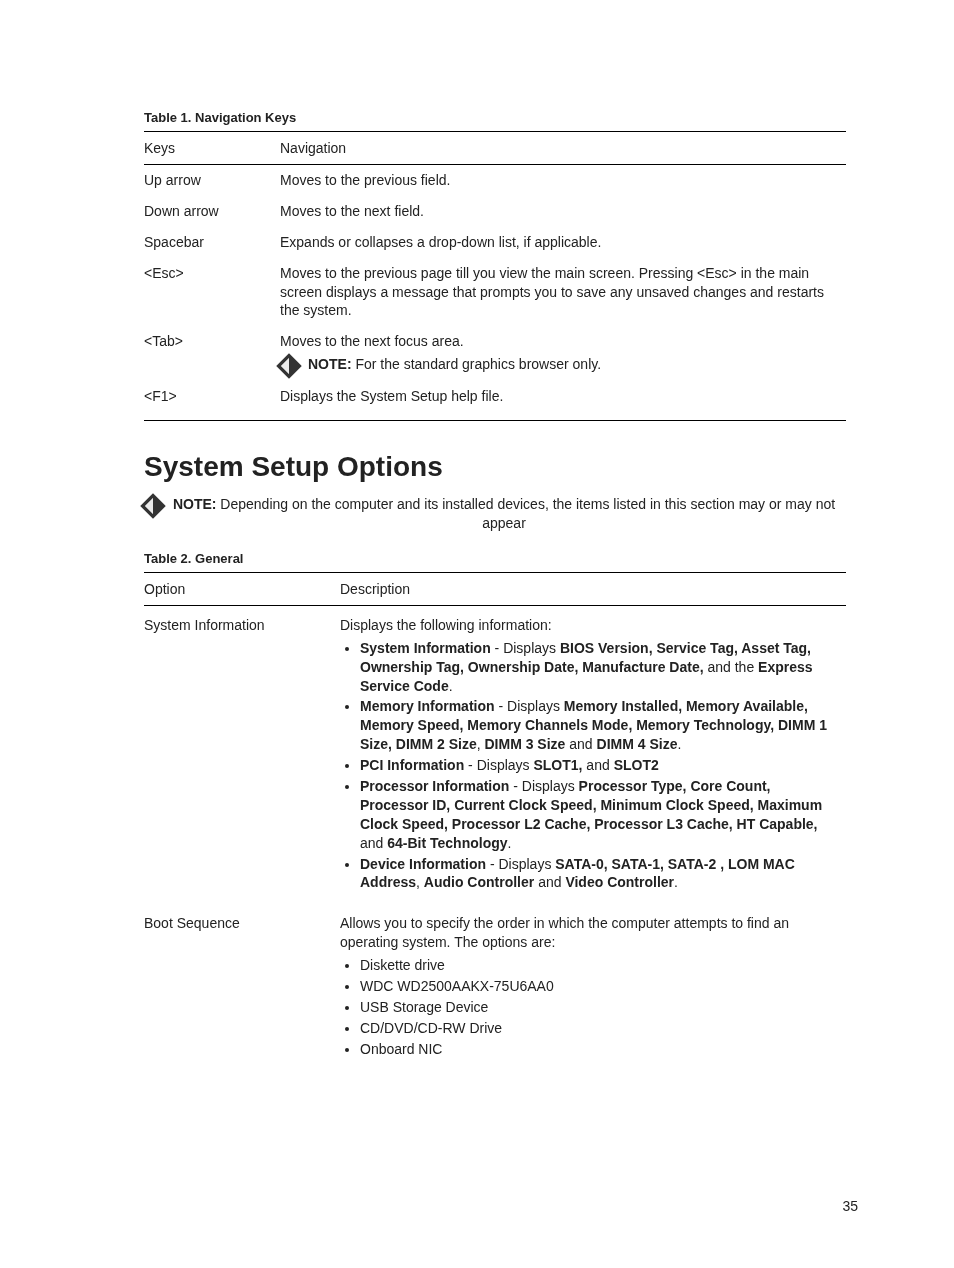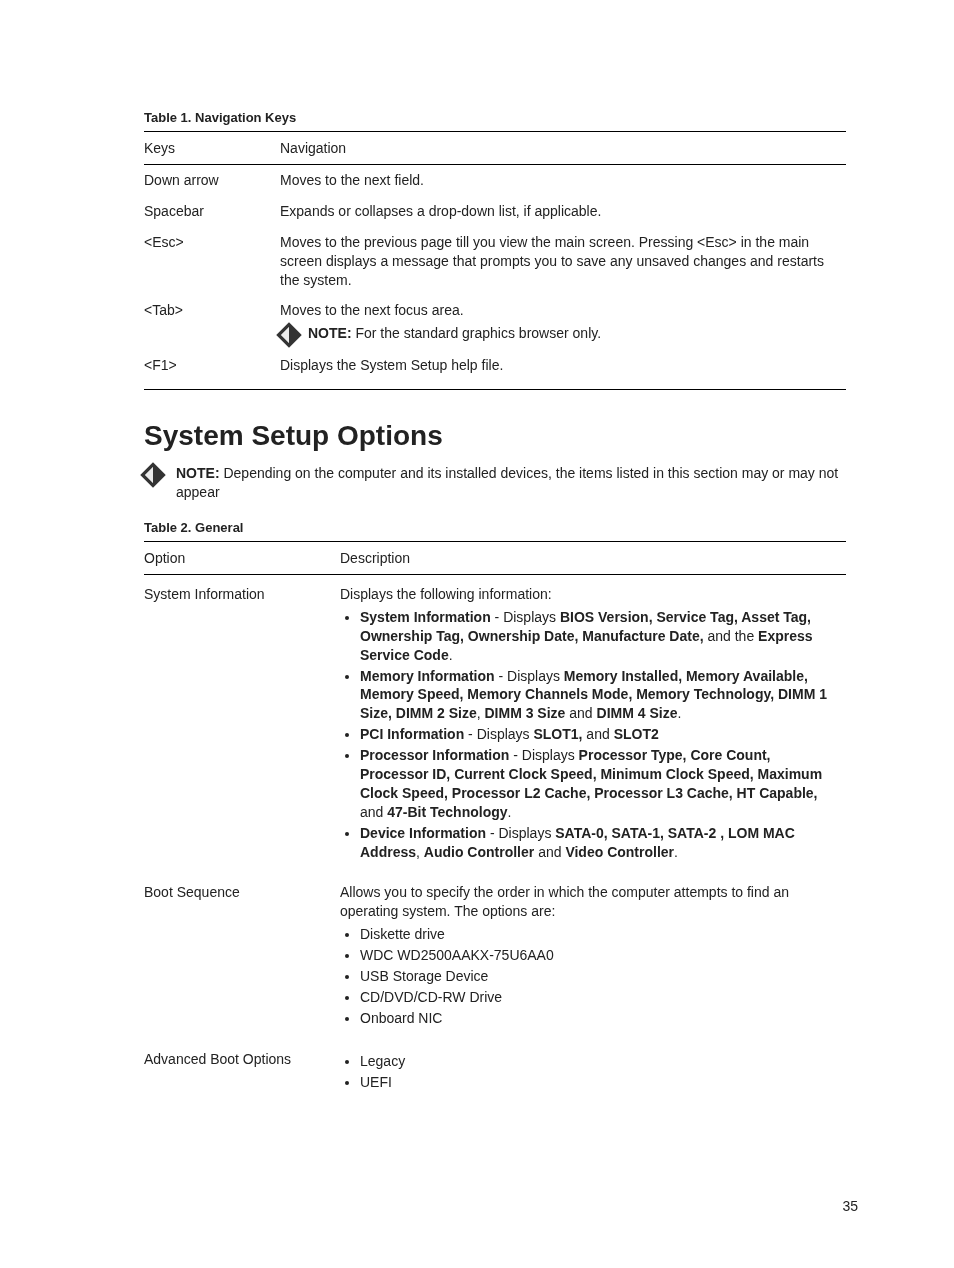--- a/index.html
+++ b/index.html
@@ -67,23 +67,23 @@
     clip-path: polygon(0 0, 100% 100%, 0 100%);
     opacity: 0.9;
   }
   h2.section {
     font-size: 28px;
     font-weight: 700;
     margin: 30px 0 12px 0;
   }
   .note-block {
     display: flex;
-    gap: 14px;
     align-items: flex-start;
     margin-bottom: 18px;
+    text-align: center;
   }
   .note-block .text { font-size: 14px; line-height: 1.35; }
   ul.tight {
     margin: 4px 0 0 0;
     padding-left: 20px;
   }
   ul.tight li {
     margin: 2px 0;
     line-height: 1.35;
   }
@@ -104,20 +104,24 @@
 
   <div class="table-caption">Table 1. Navigation Keys</div>
   <table>
     <thead>
       <tr>
         <th class="col-key">Keys</th>
         <th>Navigation</th>
       </tr>
     </thead>
     <tbody class="nav">
+      <tr>
+        <td>Up arrow</td>
+        <td>Moves to the previous field.</td>
+      </tr>
       <tr>
         <td>Down arrow</td>
         <td>Moves to the next field.</td>
       </tr>
       <tr>
         <td>Spacebar</td>
         <td>Expands or collapses a drop-down list, if applicable.</td>
       </tr>
       <tr>
         <td>&lt;Esc&gt;</td>
@@ -157,44 +161,35 @@
     </thead>
     <tbody class="gen">
       <tr>
         <td>System Information</td>
         <td>
           <div>Displays the following information:</div>
           <ul class="tight">
             <li><span class="b">System Information</span><span> - Displays </span><span class="b">BIOS Version, Service Tag, Asset Tag, Ownership Tag, Ownership Date, Manufacture Date,</span><span> and the </span><span class="b">Express Service Code</span><span>.</span></li>
             <li><span class="b">Memory Information</span><span> - Displays </span><span class="b">Memory Installed, Memory Available, Memory Speed, Memory Channels Mode, Memory Technology, DIMM 1 Size, DIMM 2 Size</span><span>, </span><span class="b">DIMM 3 Size</span><span> and </span><span class="b">DIMM 4 Size</span><span>.</span></li>
             <li><span class="b">PCI Information</span><span> - Displays </span><span class="b">SLOT1,</span><span> and </span><span class="b">SLOT2</span></li>
-            <li><span class="b">Processor Information</span><span> - Displays </span><span class="b">Processor Type, Core Count, Processor ID, Current Clock Speed, Minimum Clock Speed, Maximum Clock Speed, Processor L2 Cache, Processor L3 Cache, HT Capable,</span><span> and </span><span class="b">47-Bit Technology</span><span>.</span></li>
+            <li><span class="b">Processor Information</span><span> - Displays </span><span class="b">Processor Type, Core Count, Processor ID, Current Clock Speed, Minimum Clock Speed, Maximum Clock Speed, Processor L2 Cache, Processor L3 Cache, HT Capable,</span><span> and </span><span class="b">64-Bit Technology</span><span>.</span></li>
             <li><span class="b">Device Information</span><span> - Displays </span><span class="b">SATA-0, SATA-1, SATA-2 , LOM MAC Address</span><span>, </span><span class="b">Audio Controller</span><span> and </span><span class="b">Video Controller</span><span>.</span></li>
           </ul>
         </td>
       </tr>
       <tr>
         <td>Boot Sequence</td>
         <td>
           <div>Allows you to specify the order in which the computer attempts to find an operating system. The options are:</div>
           <ul class="tight">
             <li>Diskette drive</li>
             <li>WDC WD2500AAKX-75U6AA0</li>
             <li>USB Storage Device</li>
             <li>CD/DVD/CD-RW Drive</li>
             <li>Onboard NIC</li>
           </ul>
         </td>
       </tr>
-      <tr>
-        <td>Advanced Boot Options</td>
-        <td>
-          <ul class="tight" style="margin-top:0">
-            <li>Legacy</li>
-            <li>UEFI</li>
-          </ul>
-        </td>
-      </tr>
     </tbody>
   </table>
 
   <div class="page-num">35</div>
 </div>
 
 </body></html>

